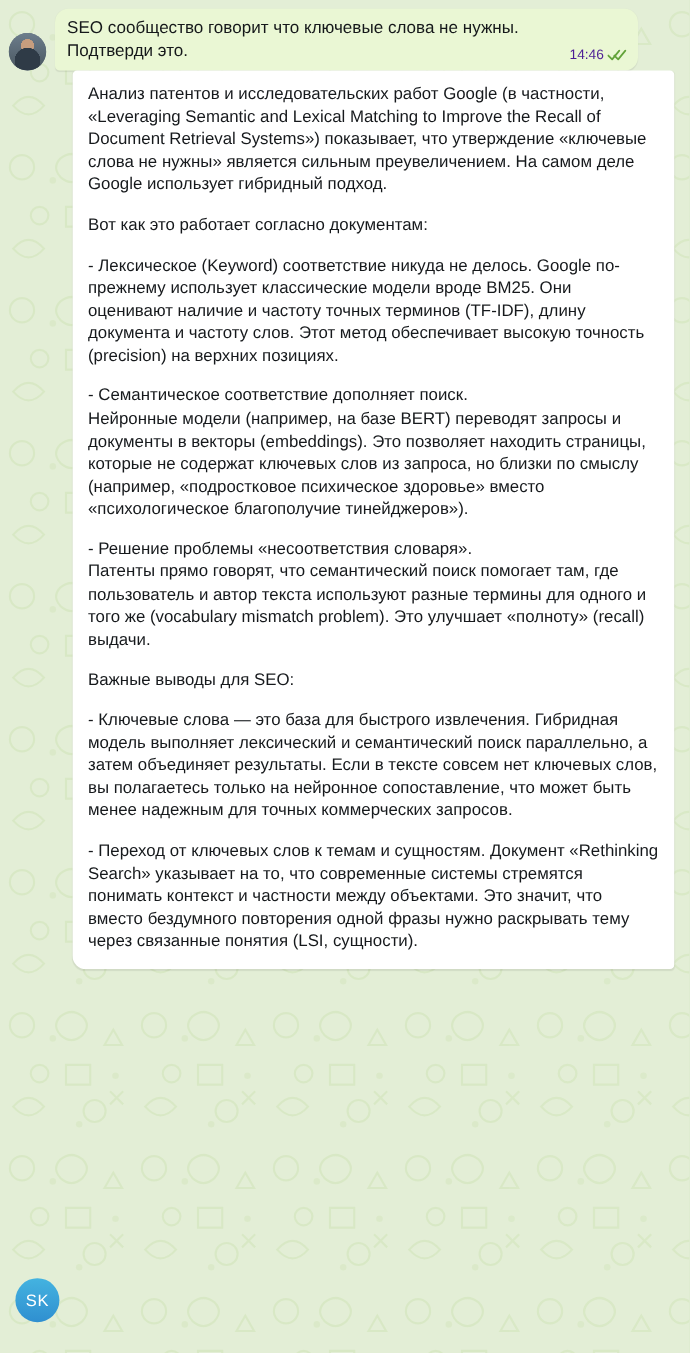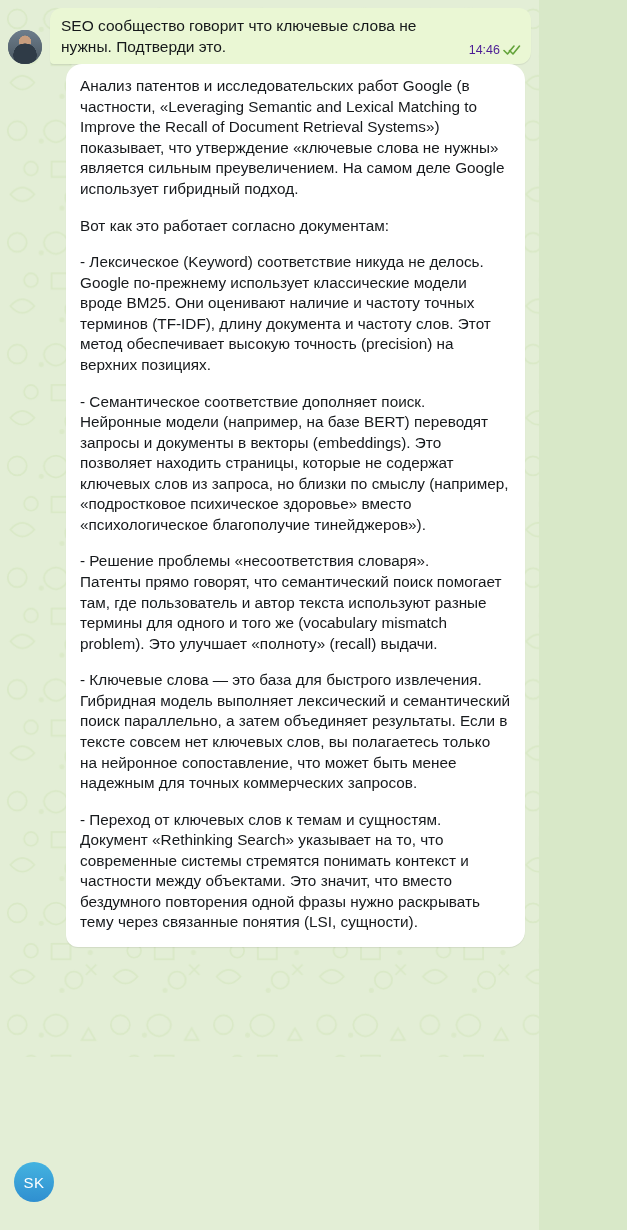--- a/index.html
+++ b/index.html
@@ -5,21 +5,21 @@
   * { box-sizing: border-box; }
   html, body {
     margin: 0; padding: 0;
     width: 627px; height: 1230px;
     font-family: "Liberation Sans", sans-serif;
     background: #d8e8c8;
     overflow: hidden;
   }
   #app {
     position: relative;
-    width: 539px; height: 1230px;
+    width: 627px; height: 1230px;
     background: #e3eed6;
     overflow: hidden;
   }
   
   #pattern {
     position: absolute;
     inset: 0;
     opacity: 0.5;
     pointer-events: none;
   }
@@ -97,21 +97,21 @@
     text-align: center;
     color: #4a90c4;
     font-size: 14.5px;
     font-weight: bold;
     padding: 14px 0 12px 0;
     position: relative;
     z-index: 2;
   }
   .long-bubble {
     background: #ffffff;
-    border-radius: 16px;
+    border-radius: 4px;
     border-bottom-left-radius: 12px;
     margin: 0 14px 0 66px;
     padding: 12px 14px 14px 14px;
     font-size: 15.3px;
     line-height: 1.345;
     color: #16191c;
     position: relative;
     z-index: 2;
     box-shadow: 0 1px 1px rgba(0,0,0,0.08);
   }
@@ -172,20 +172,21 @@
 
 
   <div class="long-bubble">
     <p>Анализ патентов и исследовательских работ Google (в частности, «Leveraging Semantic and Lexical Matching to Improve the Recall of Document Retrieval Systems») показывает, что утверждение «ключевые слова не нужны» является сильным преувеличением. На самом деле Google использует гибридный подход.</p>
     <p>Вот как это работает согласно документам:</p>
     <p>- Лексическое (Keyword) соответствие никуда не делось. Google по-прежнему использует классические модели вроде BM25. Они оценивают наличие и частоту точных терминов (TF-IDF), длину документа и частоту слов. Этот метод обеспечивает высокую точность (precision) на верхних позициях.</p>
     <p style="white-space:pre-line">- Семантическое соответствие дополняет поиск.
 Нейронные модели (например, на базе BERT) переводят запросы и документы в векторы (embeddings). Это позволяет находить страницы, которые не содержат ключевых слов из запроса, но близки по смыслу (например, «подростковое психическое здоровье» вместо «психологическое благополучие тинейджеров»).</p>
     <p style="white-space:pre-line">- Решение проблемы «несоответствия словаря».
 Патенты прямо говорят, что семантический поиск помогает там, где пользователь и автор текста используют разные термины для одного и того же (vocabulary mismatch problem). Это улучшает «полноту» (recall) выдачи.</p>
+    <p>Важные выводы для SEO:</p>
     <p>- Ключевые слова — это база для быстрого извлечения. Гибридная модель выполняет лексический и семантический поиск параллельно, а затем объединяет результаты. Если в тексте совсем нет ключевых слов, вы полагаетесь только на нейронное сопоставление, что может быть менее надежным для точных коммерческих запросов.</p>
     <p>- Переход от ключевых слов к темам и сущностям. Документ «Rethinking Search» указывает на то, что современные системы стремятся понимать контекст и частности между объектами. Это значит, что вместо бездумного повторения одной фразы нужно раскрывать тему через связанные понятия (LSI, сущности).</p>
   </div>
 
   <div class="sk-wrap">
     <div class="avatar-sk">SK</div>
   </div>
 
 </div>
 

